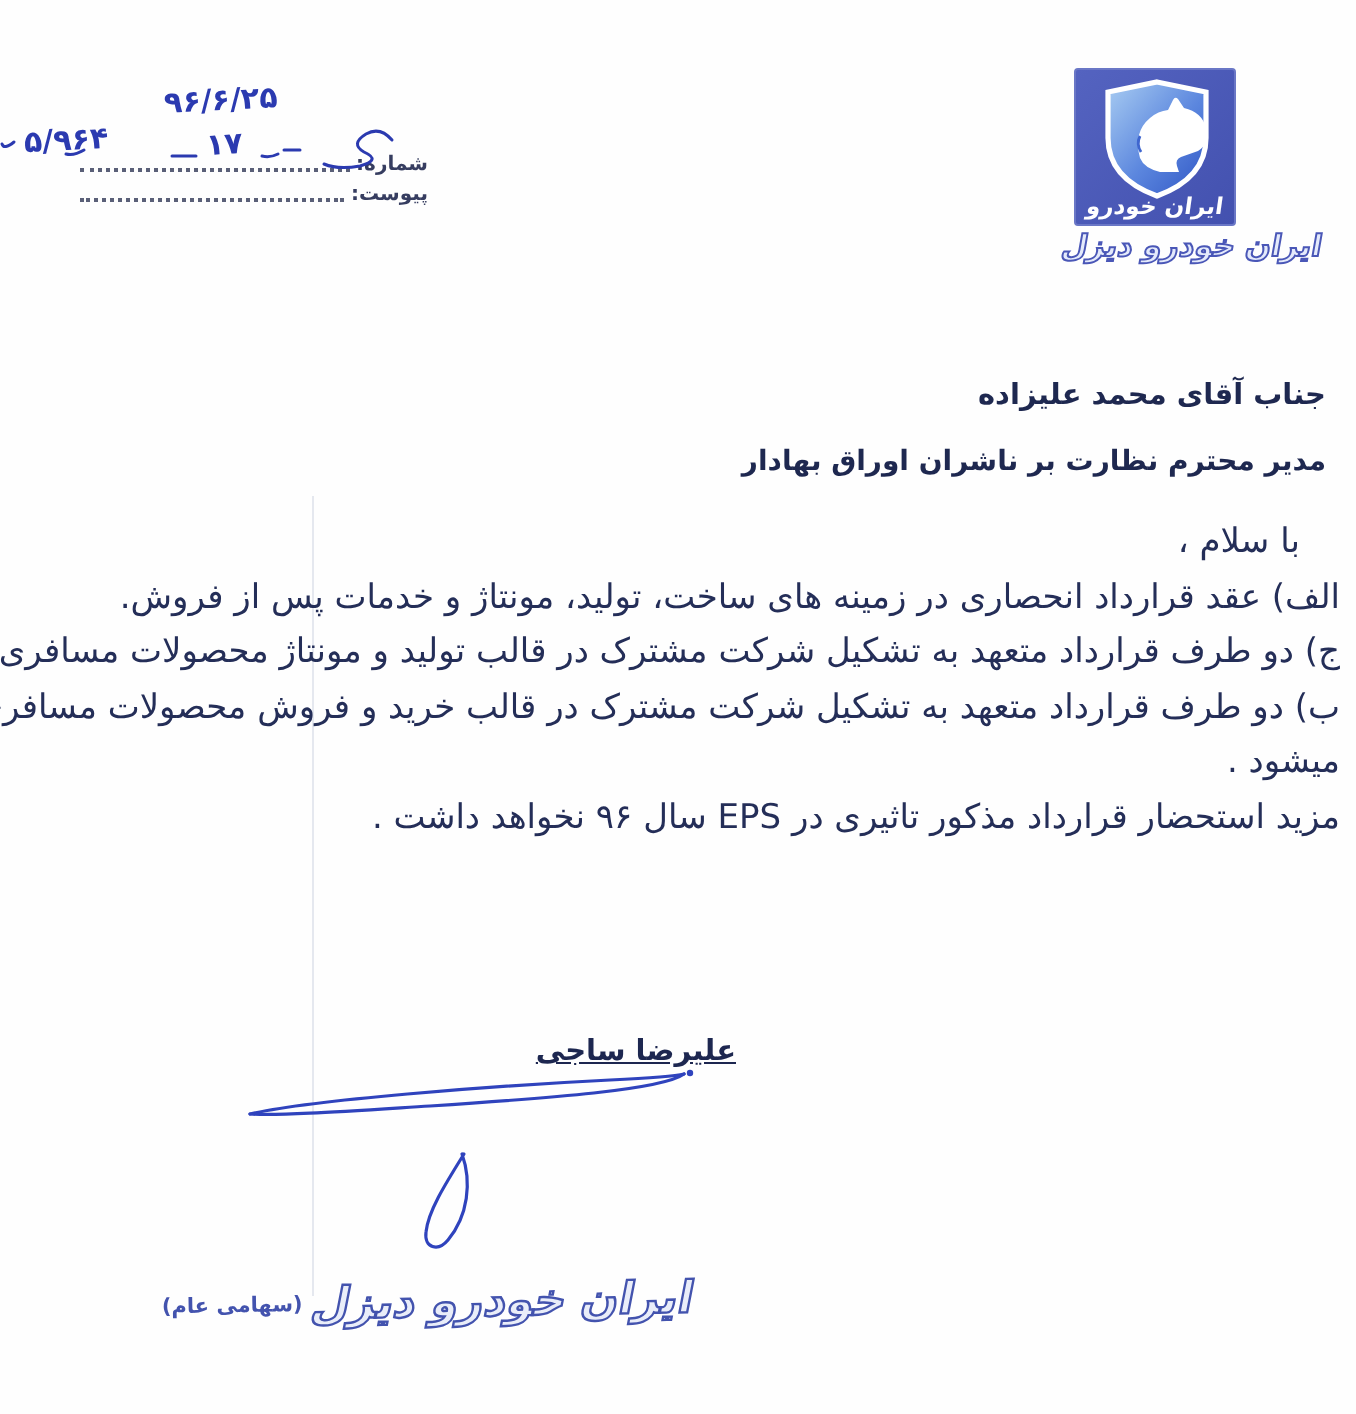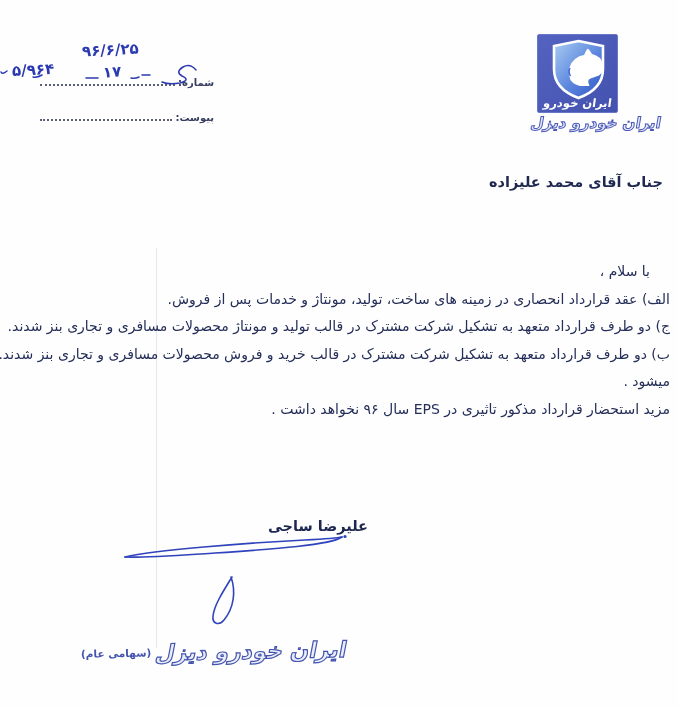--- a/index.html
+++ b/index.html
@@ -14,21 +14,21 @@
 
   
   .scanline { position:absolute; left:156px; top:248px; width:1px; height:400px;
               background:rgba(165,175,200,0.28); }
 
   
   .hrow { position:absolute; left:36px; width:178px; height:15px;
           display:flex; direction:rtl; align-items:flex-end; }
   .hrow .lbl { font-size:10px; font-weight:bold; color:#363d60; white-space:nowrap; }
   .hrow .dots { flex:1; border-bottom:2px dotted #5a6078; height:12px; margin:0 3px 2px 4px; }
-  .row-date { top:49px; } .row-num { top:73px; } .row-att { top:108px;justify-content:space-between; }
+  .row-date { top:49px; } .row-num { top:73px; } .row-att { top:88px;justify-content:space-between; }
 
   .pen { position:absolute; color:#2b3ab0; font-weight:bold; direction:ltr;
          white-space:nowrap; }
   .pen-date { left:82px; top:41px; font-size:15px; letter-spacing:3px; transform:rotate(-3deg); }
   .pen-num-r { left:103px; top:63px; font-size:15px; letter-spacing:2px; transform:rotate(-4deg); }
   .pen-num-l { left:12px;  top:61px; font-size:15px; letter-spacing:1px; transform:rotate(-3deg); }
   .pen-svg { position:absolute; left:0; top:56px; }
 
   
   .logo-wrap { position:absolute; left:530px; top:26px; width:132px; height:112px; }
@@ -40,33 +40,33 @@
                color:#ffffff; font-size:11.5px; font-weight:bold; letter-spacing:1px;
                transform:skewX(-8deg); direction:rtl; }
   .logo-sub { position:absolute; left:0; top:88px; width:132px; text-align:center;
               font-size:15px; font-weight:bold; letter-spacing:.5px; direction:rtl;
               color:#e4eafb; -webkit-text-stroke:1px #4a57b7;
               transform:skewX(-10deg); white-space:nowrap; }
 
   
   .recipient { position:absolute; right:15px; top:166px; direction:rtl; text-align:right;
                color:#1e2850; font-weight:bold; line-height:33px; }
-  .recipient .r1 { font-size:14.5px; }
+  .recipient .r1 { font-size:14.5px;margin-top:16px; }
   .recipient .r2 { font-size:14px; }
 
   
   .letter-body { position:absolute; left:8px; width:662px; top:258px;
                  direction:rtl; text-align:right; color:#242e58;
-                 font-size:14px; line-height:27.5px; }
+                 font-size:17px; line-height:27.5px; }
   .letter-body .line { white-space:nowrap; height:27.5px; }
   .letter-body .indent { padding-right:20px; }
 
   
   .sig-block { position:absolute; right:310px; top:518px; direction:rtl; text-align:right;
-               color:#1d2750; font-weight:bold; white-space:nowrap; }
+               color:#1d2750; font-weight:bold; white-space:nowrap;text-decoration:underline; }
   .sig-name { font-size:14.5px; }
   .sig-title { font-size:13.5px; margin-top:22px; }
   .sig-ink { position:absolute; left:95px; top:515px; pointer-events:none; }
 
   
   .stamp { position:absolute; left:122px; top:628px; width:225px; height:46px;
            display:flex; direction:rtl; align-items:center; gap:5px;
            transform:rotate(-1deg); }
   .stamp-word { font-size:22px; font-weight:bold; letter-spacing:1px; direction:rtl;
                 color:#e9edf9; -webkit-text-stroke:1.2px #4353ae;
@@ -118,20 +118,21 @@
         <path d="M20,40 q-3.5,-13 5,-20 q4,-3.5 9,-4 l2.5,-5 q1,-2 2.5,-0.5 l3,4.5 q9,2 11,10 q1.8,8 -4,11.5 l-8.5,3 q-3,1.2 -2,4.5 l1,3 l-9.5,0 q-8,-2 -10,-7 z" fill="#ffffff"></path>
         <path d="M20,29 q-2,4 0.5,8" fill="none" stroke="#3f66cf" stroke-width="1.4"></path>
       </svg>
       <span class="logo-word">ایران خودرو</span>
     </div>
     <span class="logo-sub">ایران خودرو دیزل</span>
   </div>
 
   <div class="recipient">
     <div class="r1">جناب آقای محمد علیزاده</div>
+    <div class="r2">مدیر محترم نظارت بر ناشران اوراق بهادار</div>
   </div>
 
   <div class="letter-body">
     <div class="line indent">با سلام ،</div>
     <div class="line">الف) عقد قرارداد انحصاری در زمینه های ساخت، تولید، مونتاژ و خدمات پس از فروش.</div>
     <div class="line">ج) دو طرف قرارداد متعهد به تشکیل شرکت مشترک در قالب تولید و مونتاژ محصولات مسافری و تجاری بنز شدند.</div>
     <div class="line">ب) دو طرف قرارداد متعهد به تشکیل شرکت مشترک در قالب خرید و فروش محصولات مسافری و تجاری بنز شدند.</div>
     <div class="line">میشود .</div>
     <div class="line">مزید استحضار قرارداد مذکور تاثیری در EPS سال ۹۶ نخواهد داشت .</div>
   </div>

